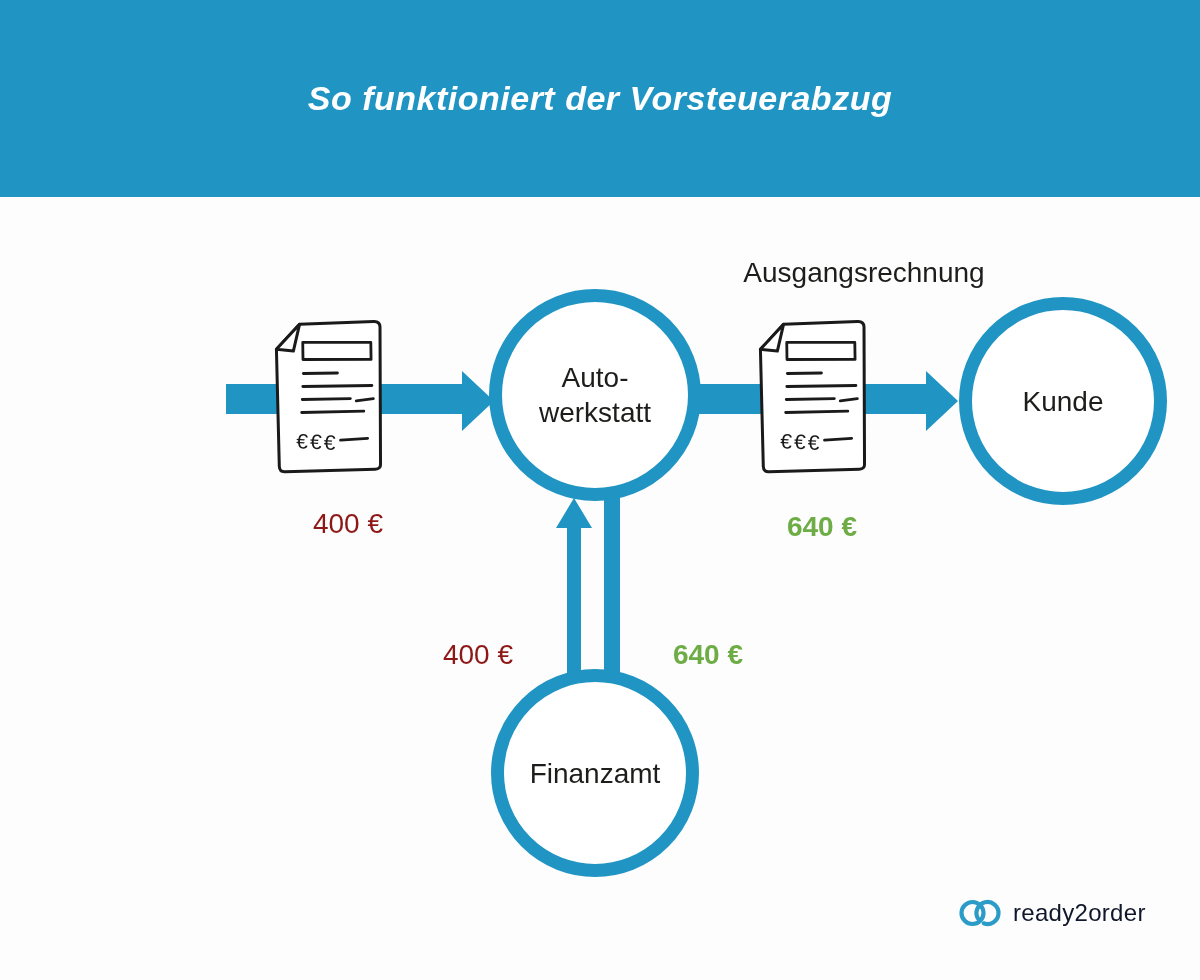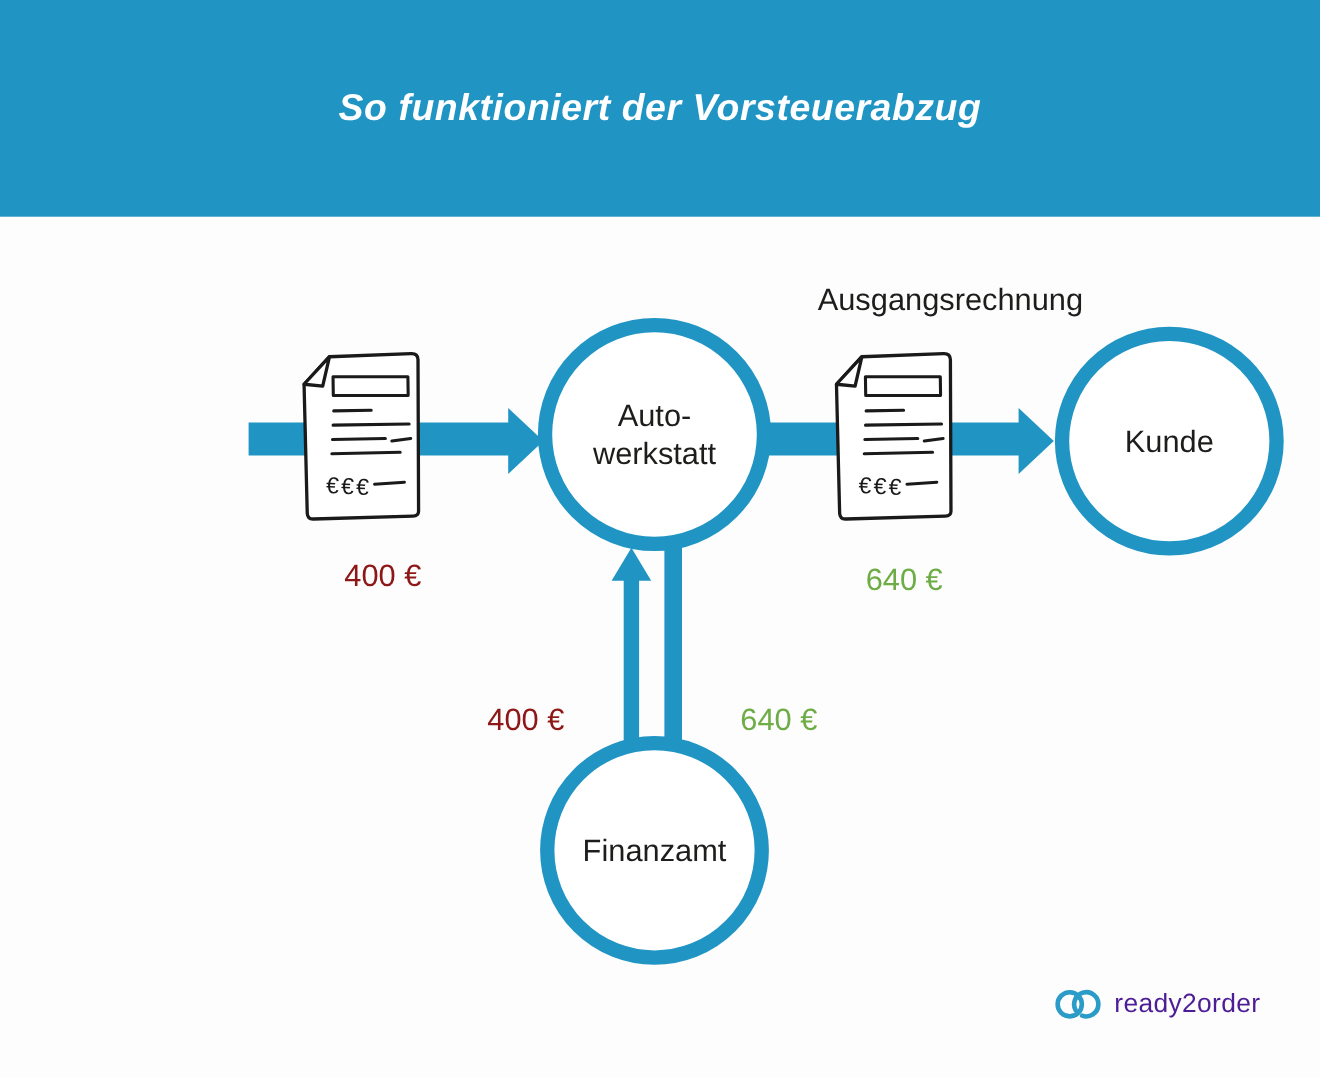--- a/index.html
+++ b/index.html
@@ -26,33 +26,33 @@
   .node-taxoffice{left:491px;top:669px;width:208px;height:208px;}
   .node-label{font-size:28px;color:var(--text-dark);white-space:pre-line;line-height:1.25;}
 
   .flow-label{position:absolute;transform:translate(-50%,-50%);font-size:28px;color:var(--text-dark);
               z-index:3;white-space:nowrap;}
   .label-incoming{left:347px;top:267px;}
   .label-outgoing{left:864px;top:273px;}
 
   .amount{position:absolute;transform:translate(-50%,-50%);font-size:28px;z-index:3;white-space:nowrap;}
   .amount-red{color:var(--amount-red);}
-  .amount-green{color:var(--amount-green);}
+  .amount-green{color:var(--amount-green);font-weight:bold;}
   .amount-inv1{left:348px;top:524px;}
   .amount-inv2{left:822px;top:527px;}
   .amount-vat-up{left:478px;top:655px;}
   .amount-vat-down{left:708px;top:655px;}
 
   .arrow{fill:var(--accent-blue);stroke:none;}
   .doc-outline{fill:#ffffff;stroke:#1a1a1a;stroke-width:3;stroke-linejoin:round;}
   .doc-stroke{fill:none;stroke:#1a1a1a;stroke-width:2.8;stroke-linecap:round;stroke-linejoin:round;}
   .doc-euro{font-size:21px;letter-spacing:2px;fill:#1a1a1a;font-family:"Liberation Sans",sans-serif;}
 
   .logo{position:absolute;left:958px;top:893px;display:flex;align-items:center;gap:9px;z-index:3;}
-  .logo-text{font-size:24px;color:#4c1d95;letter-spacing:.3px;}
+  .logo-text{font-size:24px;color:#0f172a;letter-spacing:.3px;}
   .logo-ring{fill:none;stroke:#2B9BC8;stroke-width:4.2;stroke-linecap:round;}
 </style>
 </head>
 <body>
 
 <div class="canvas">
 
   <div class="header">
     <div class="title">So funktioniert der Vorsteuerabzug</div>
   </div>

